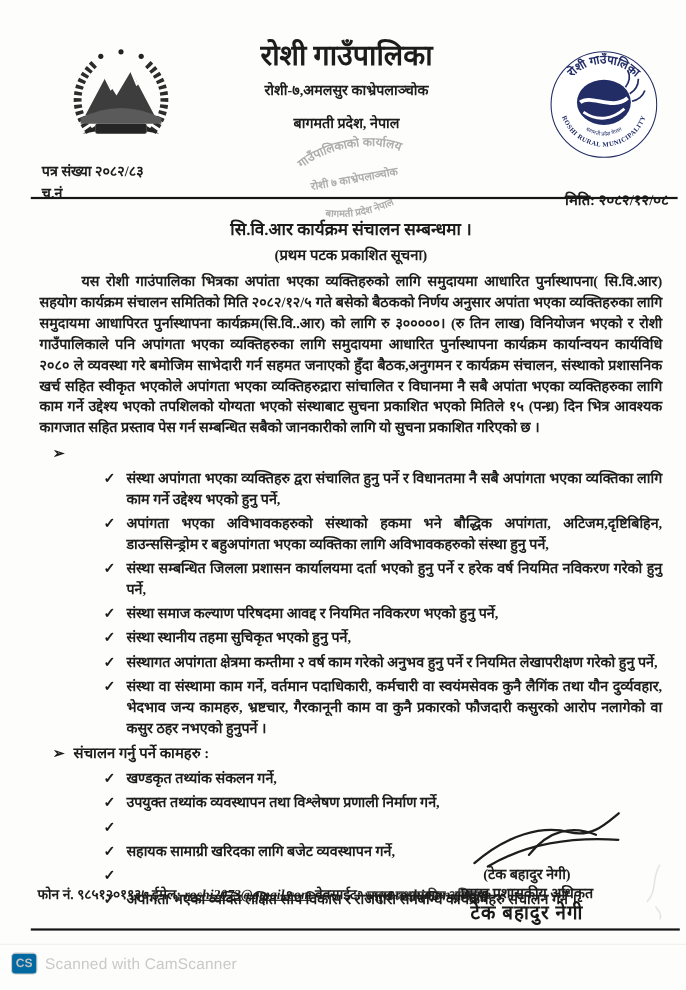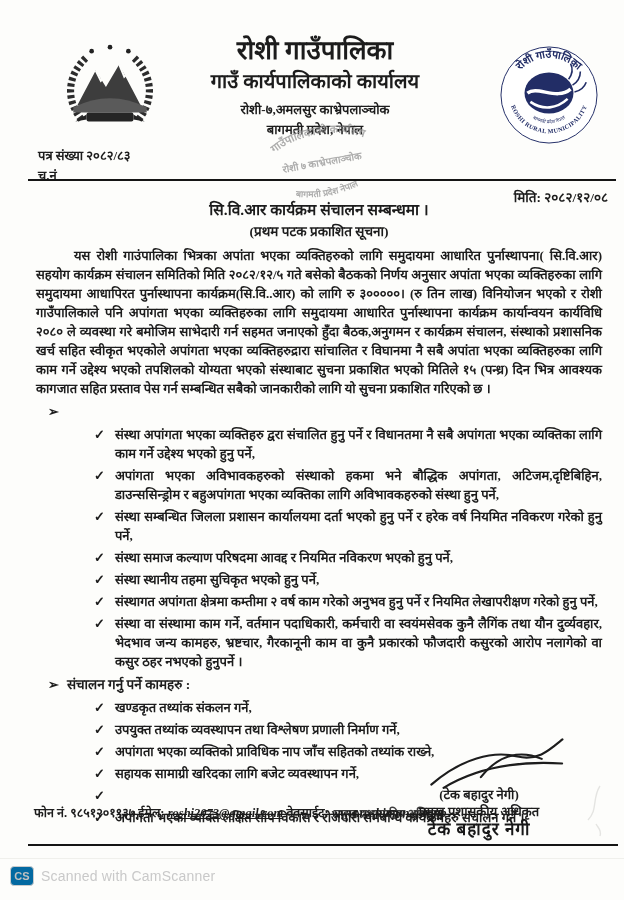--- a/index.html
+++ b/index.html
@@ -8,27 +8,27 @@
     background:#fdfdfb;overflow:hidden;
     font-family:"Liberation Serif","DejaVu Serif",serif;
     color:#1c1c1c;
   }
   
   .emblem{position:absolute;left:56px;top:40px;width:108px;height:102px;}
   .header-center{position:absolute;left:150px;top:36px;width:330px;text-align:center;}
   .hc-title{font-size:26px;font-weight:700;line-height:30px;}
   .hc-subtitle{font-size:20px;font-weight:700;line-height:26px;margin-top:2px;}
   .hc-addr1{font-size:13px;font-weight:600;margin-top:6px;}
-  .hc-addr2{font-size:13px;font-weight:600;margin-top:2px;}
+  .hc-addr2{font-size:13px;font-weight:600;margin-top:12px;}
   .logo-right{position:absolute;right:26px;top:46px;width:98px;height:98px;}
   .header-stamp{position:absolute;left:232px;top:116px;width:180px;height:92px;opacity:.72;pointer-events:none;}
   .meta-letterno{position:absolute;left:38px;top:146px;font-size:13px;font-weight:600;}
   .meta-chno{position:absolute;left:38px;top:166px;font-size:13px;font-weight:600;}
   .head-rule{position:absolute;left:28px;right:8px;top:179px;border-top:2.5px solid #151515;}
-  .date-row{position:absolute;right:16px;top:188px;font-size:13.5px;font-weight:600;}
+  .date-row{position:absolute;right:16px;top:172px;font-size:13.5px;font-weight:600;}
   
   .content{position:absolute;left:36px;right:22px;top:200px;}
   .subject{text-align:center;font-size:15.5px;font-weight:700;line-height:20px;}
   .subject2{text-align:center;font-size:13.5px;font-weight:700;line-height:18px;margin-top:3px;}
   .body-para{
     margin-top:5px;font-size:13px;line-height:19px;font-weight:600;
     text-align:justify;text-indent:38px;
   }
   .sec-head{display:flex;gap:8px;margin:4px 0 2px 12px;font-size:13.5px;font-weight:700;line-height:20px;}
   .arrow{font-size:13px;line-height:20px;}
@@ -74,21 +74,20 @@
     <path d="M36,30 L41,40 L46,35" stroke="#fdfdfb" stroke-width="2" fill="none"></path>
     <path d="M59,24 L64,36 L69,31" stroke="#fdfdfb" stroke-width="2" fill="none"></path>
     <path d="M14,66 Q50,48 86,66 L86,71 L14,71 Z" fill="#5a5a5a"></path>
     <rect x="27" y="71" width="46" height="9" rx="2" fill="#252525"></rect>
     <path d="M27,73 L16,80 L27,78 Z" fill="#252525"></path>
     <path d="M73,73 L84,80 L73,78 Z" fill="#252525"></path>
   </svg>
 
   <div class="header-center">
     <div class="hc-title">रोशी गाउँपालिका</div>
-    <div class="hc-subtitle">गाउँ कार्यपालिकाको कार्यालय</div>
     <div class="hc-addr1">रोशी-७,अमलसुर काभ्रेपलाञ्चोक</div>
     <div class="hc-addr2">बागमती प्रदेश, नेपाल</div>
   </div>
 
   <svg class="header-stamp" viewBox="0 0 180 92">
     <g transform="rotate(-10 90 46)" fill="#8f8f8f" font-size="11" font-weight="bold">
       <defs>
         <path id="st-top" d="M 28,52 A 62,34 0 0 1 152,52"></path>
         <path id="st-bot" d="M 24,44 A 66,36 0 0 0 156,44"></path>
       </defs>
@@ -168,21 +167,20 @@
         <li class="check-item">
         <span class="check">✓</span>
         <span>खण्डकृत तथ्यांक संकलन गर्ने,</span>
       </li>
         <li class="check-item">
         <span class="check">✓</span>
         <span>उपयुक्त तथ्यांक व्यवस्थापन तथा विश्लेषण प्रणाली निर्माण गर्ने,</span>
       </li>
         <li class="check-item">
         <span class="check">✓</span>
-        <span>अपांगता भएका व्यक्तिको प्राविधिक नाप जाँच सहितको तथ्यांक राख्ने,</span>
       </li>
         <li class="check-item">
         <span class="check">✓</span>
         <span>सहायक सामाग्री खरिदका लागि बजेट व्यवस्थापन गर्ने,</span>
       </li>
         <li class="check-item">
         <span class="check">✓</span>
       </li>
         <li class="check-item">
         <span class="check">✓</span>

